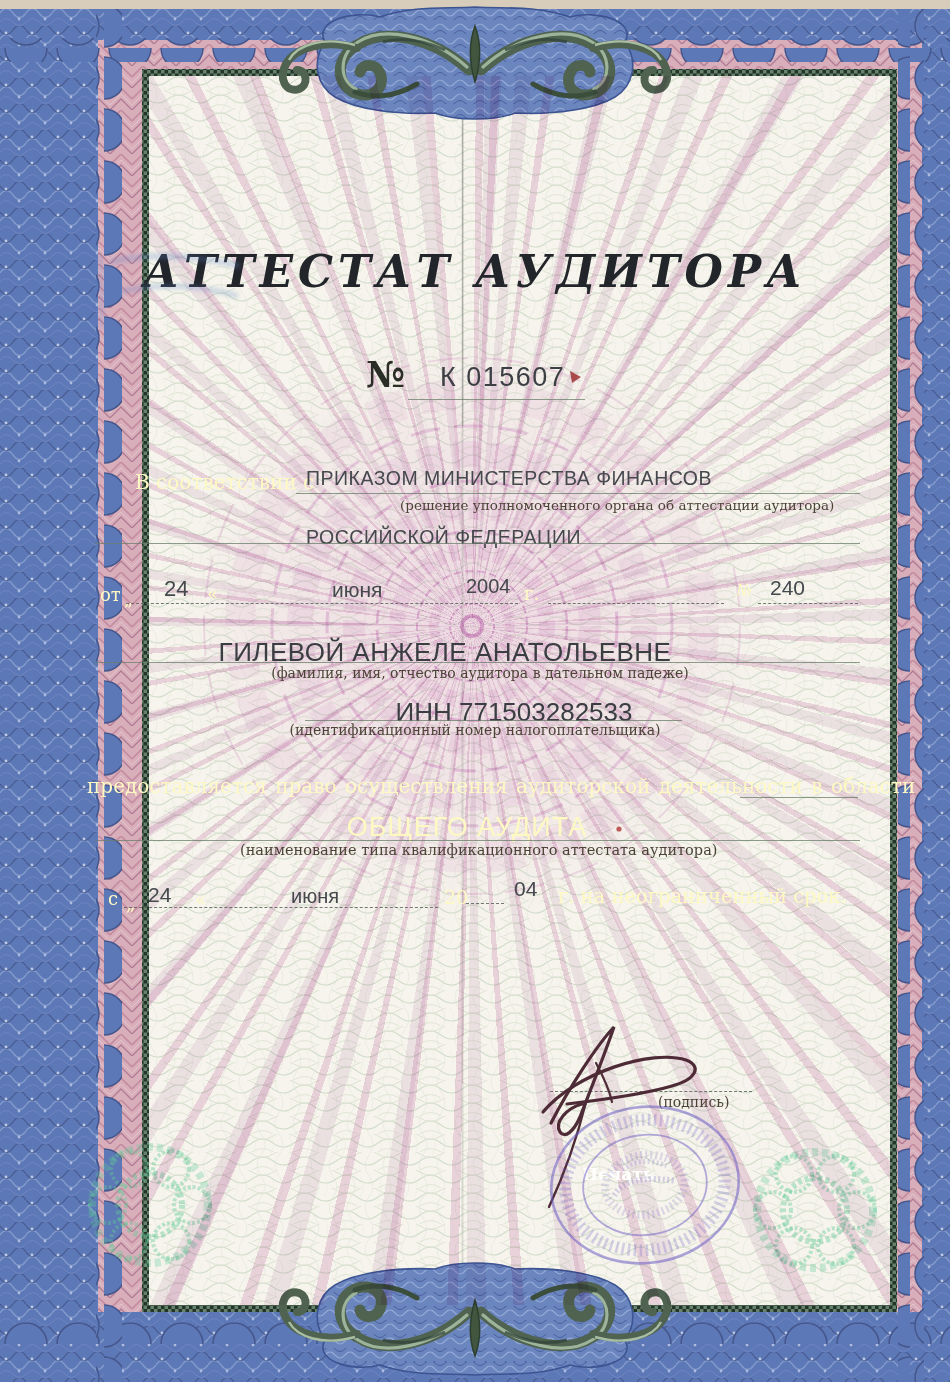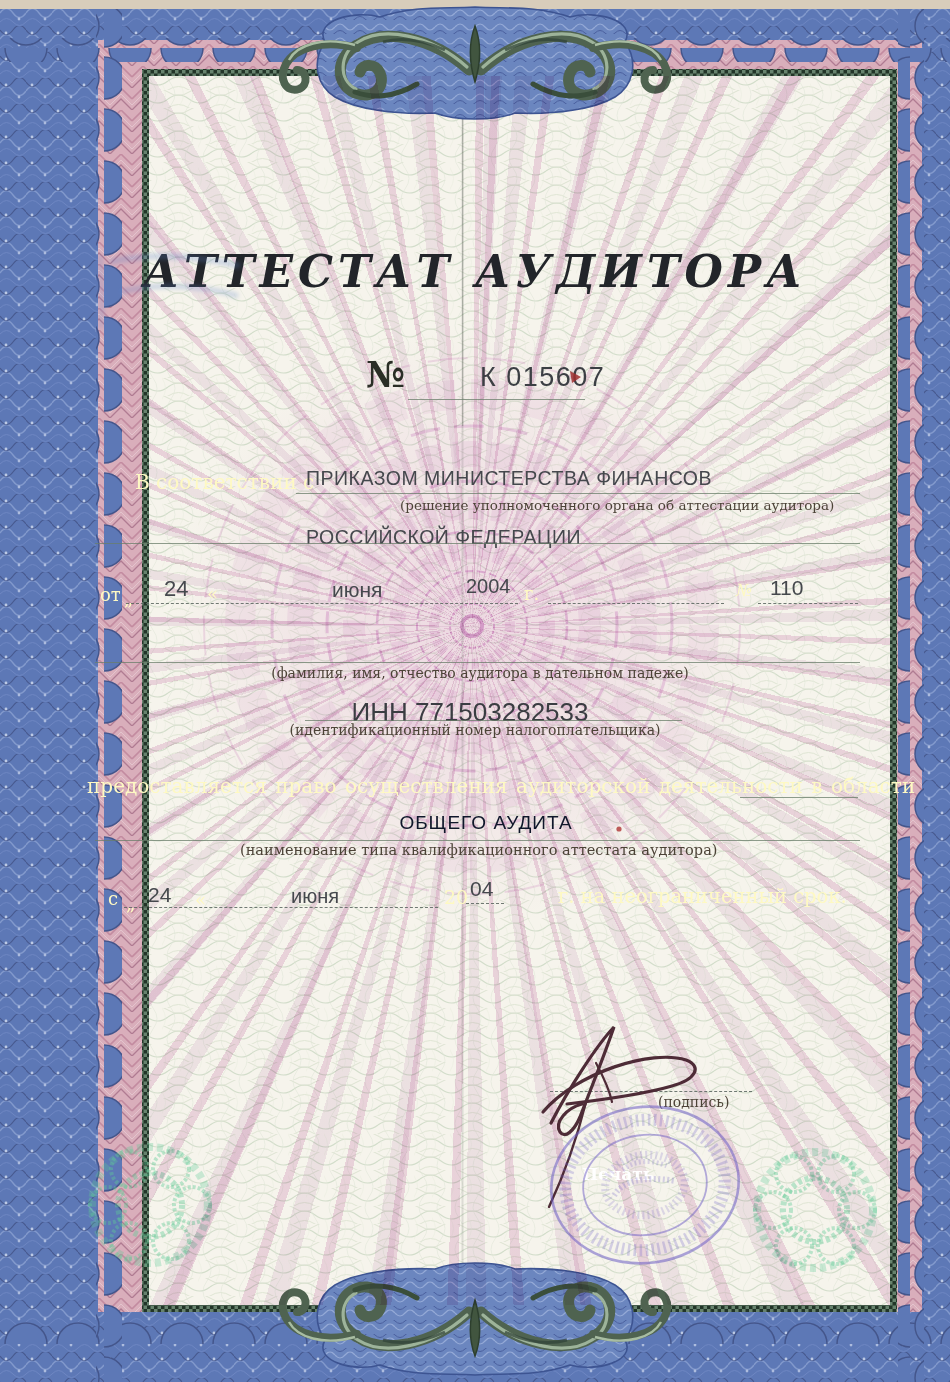--- a/index.html
+++ b/index.html
@@ -160,65 +160,66 @@
     <g transform="translate(475,1320) scale(1,-1)">
       <use href="#ornamentUnit"></use>
     </g>
   </svg>
 
   <div class="rays"></div>
 
   <div class="txt title" style="left:10px;top:246px;width:930px;">АТТЕСТАТ АУДИТОРА</div>
 
   <div class="txt ser" style="left:366px;top:353px;font-size:36px;font-weight:bold;color:#2a2e26;">№</div>
-  <div class="txt sans" style="left:440px;top:362px;font-size:27px;letter-spacing:1.5px;color:#3c3f44;margin-left:40px;">К 015607</div>
+  <div class="txt sans" style="left:440px;top:362px;font-size:27px;letter-spacing:1.5px;color:#3c3f44;">К 015607</div>
   <div class="rule" style="left:408px;top:399px;width:177px;"></div>
 
   <div class="txt ser" style="left:135px;top:470px;font-size:20px;">В соответствии с</div>
   <div class="txt sans" style="left:306px;top:467px;font-size:19.5px;letter-spacing:.5px;">ПРИКАЗОМ МИНИСТЕРСТВА ФИНАНСОВ</div>
   <div class="rule" style="left:296px;top:493px;width:564px;"></div>
   <div class="txt note" style="left:400px;top:497px;width:360px;font-size:13.5px;">(решение уполномоченного органа об аттестации аудитора)</div>
 
   <div class="txt sans" style="left:306px;top:526px;font-size:19.5px;letter-spacing:.5px;">РОССИЙСКОЙ ФЕДЕРАЦИИ</div>
   <div class="rule" style="left:95px;top:543px;width:765px;"></div>
 
   <div class="txt ser" style="left:100px;top:584px;font-size:18px;">от</div>
   <div class="txt ser" style="left:124px;top:588px;font-size:18px;">„</div>
   <div class="txt sans" style="left:164px;top:576px;font-size:22px;">24</div>
   <div class="txt ser" style="left:207px;top:583px;font-size:18px;">«</div>
   <div class="txt sans" style="left:332px;top:578px;font-size:21px;">июня</div>
   <div class="txt sans" style="left:466px;top:575px;font-size:20px;">2004</div>
   <div class="txt ser" style="left:524px;top:583px;font-size:18px;">г.</div>
   <div class="txt ser" style="left:736px;top:580px;font-size:17px;font-style:italic;">№</div>
-  <div class="txt sans" style="left:770px;top:576px;font-size:21px;">110</div>
+  <div class="txt sans" style="left:770px;top:576px;font-size:21px;">240</div>
   <div class="rule dash" style="left:126px;top:603px;width:392px;"></div>
   <div class="rule dash" style="left:548px;top:603px;width:176px;"></div>
   <div class="rule dash" style="left:758px;top:603px;width:100px;"></div>
 
+  <div class="txt sans ctr" style="left:150px;top:637px;width:590px;font-size:26px;letter-spacing:.5px;color:#3a3d42;">ГИЛЕВОЙ АНЖЕЛЕ АНАТОЛЬЕВНЕ</div>
   <div class="rule" style="left:95px;top:662px;width:765px;"></div>
   <div class="txt note" style="left:250px;top:665px;width:460px;font-size:14px;">(фамилия, имя, отчество аудитора в дательном падеже)</div>
 
-  <div class="txt sans ctr" style="left:150px;top:697px;width:640px;font-size:26px;color:#3a3d42;">ИНН 771503282533</div>
+  <div class="txt sans ctr" style="left:150px;top:697px;width:640px;font-size:26px;color:#3a3d42;padding-left:44px;">ИНН 771503282533</div>
   <div class="rule" style="left:305px;top:720px;width:377px;"></div>
   <div class="txt note" style="left:240px;top:722px;width:470px;font-size:14px;">(идентификационный номер налогоплательщика)</div>
 
   <div class="txt ser" style="left:87px;top:774px;font-size:20px;word-spacing:2px;">предоставляется право осуществления аудиторской деятельности в области</div>
   <div class="rule" style="left:740px;top:797px;width:118px;"></div>
 
-  <div class="txt sans ctr" style="left:166px;top:812px;width:640px;font-size:19px;letter-spacing:1px;color:#0f172a;">ОБЩЕГО АУДИТА</div>
+  <div class="txt sans ctr" style="left:147px;top:812px;width:640px;font-size:27px;letter-spacing:1px;color:#fef9c3;">ОБЩЕГО АУДИТА</div>
   <div class="rule" style="left:95px;top:840px;width:765px;"></div>
   <div class="txt note" style="left:240px;top:842px;width:470px;font-size:14.5px;">(наименование типа квалификационного аттестата аудитора)</div>
 
   <div class="txt ser" style="left:108px;top:888px;font-size:18px;">с</div>
   <div class="txt ser" style="left:126px;top:893px;font-size:18px;">„</div>
   <div class="txt sans" style="left:148px;top:883px;font-size:21px;">24</div>
   <div class="txt ser" style="left:195px;top:889px;font-size:18px;">«</div>
   <div class="txt sans" style="left:291px;top:885px;font-size:20px;">июня</div>
   <div class="txt ser" style="left:444px;top:886px;font-size:19px;">20</div>
-  <div class="txt sans" style="left:470px;top:877px;font-size:21px;">04</div>
+  <div class="txt sans" style="left:470px;top:877px;font-size:21px;padding-left:44px;">04</div>
   <div class="txt ser" style="left:558px;top:885px;font-size:19.5px;">г. на неограниченный срок.</div>
   <div class="rule dash" style="left:124px;top:907px;width:314px;"></div>
   <div class="rule dash" style="left:466px;top:903px;width:38px;"></div>
 
   <div class="rule dash" style="left:550px;top:1091px;width:202px;"></div>
   <div class="txt note" style="left:658px;top:1094px;font-size:14px;">(подпись)</div>
 
   <div class="txt ser" style="left:582px;top:1164px;font-size:17px;font-weight:bold;color:#ffffff;">Печать</div>
 
   <svg class="abs" width="950" height="1382" viewBox="0 0 950 1382" style="left:0;top:0;pointer-events:none;">

